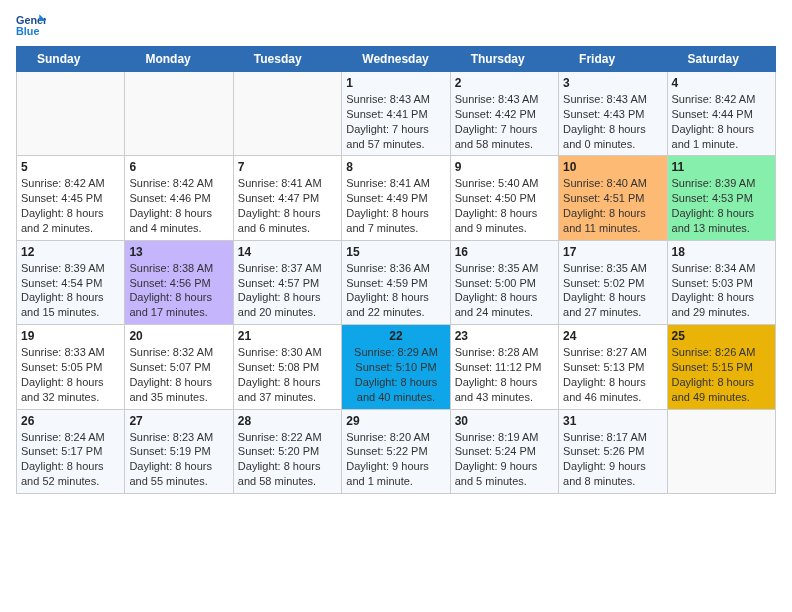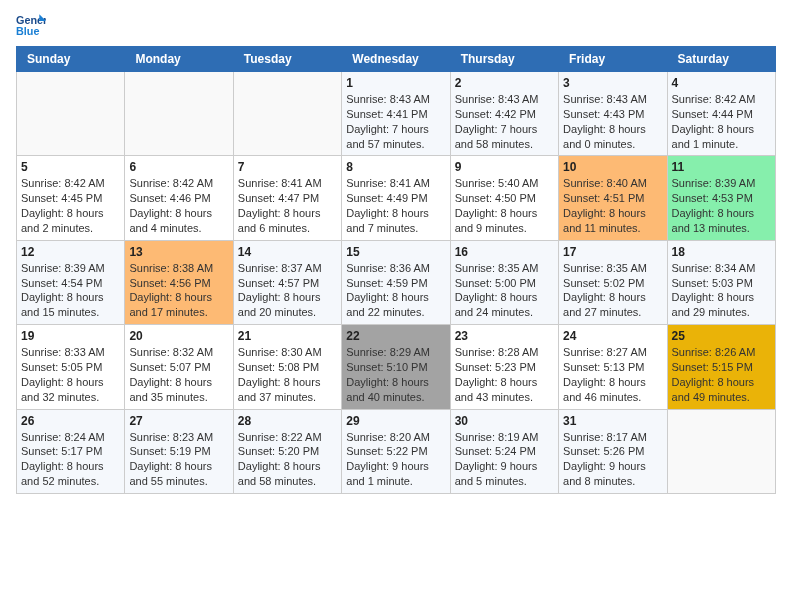--- a/index.html
+++ b/index.html
@@ -44,21 +44,21 @@
     .calendar {
       width: 100%;
       border-collapse: collapse;
       table-layout: fixed;
     }
     .calendar th {
       background: #2e6db4;
       color: #fff;
       font-size: 12px;
       font-weight: bold;
-      padding: 5px 10px;
+      padding: 5px 20px;
       text-align: left;
       border: 1px solid #2e6db4;
     }
     .calendar td {
       border: 1px solid #ccc;
       vertical-align: top;
       padding: 4px 4px;
       font-size: 10px;
       color: #222;
       background: #fff;
@@ -201,21 +201,21 @@
           </td>
         </tr>
         <tr>
           <td style="background: rgb(245, 248, 252);">
             <div class="day-num">12</div>
             <div class="cell-text">Sunrise: 8:39 AM
 Sunset: 4:54 PM
 Daylight: 8 hours
 and 15 minutes.</div>
           </td>
-          <td style="background: #fdba74;">
+          <td style="background: #c4b5fd;">
             <div class="day-num">13</div>
             <div class="cell-text">Sunrise: 8:38 AM
 Sunset: 4:56 PM
 Daylight: 8 hours
 and 17 minutes.</div>
           </td>
           <td style="background: rgb(245, 248, 252);">
             <div class="day-num">14</div>
             <div class="cell-text">Sunrise: 8:37 AM
 Sunset: 4:57 PM
@@ -266,31 +266,31 @@
 Daylight: 8 hours
 and 35 minutes.</div>
           </td>
           <td style="background: rgb(255, 255, 255);">
             <div class="day-num">21</div>
             <div class="cell-text">Sunrise: 8:30 AM
 Sunset: 5:08 PM
 Daylight: 8 hours
 and 37 minutes.</div>
           </td>
-          <td style="background: #a3a3a3;">
+          <td style="background: #0ea5e9; text-align: center;">
             <div class="day-num">22</div>
             <div class="cell-text">Sunrise: 8:29 AM
 Sunset: 5:10 PM
 Daylight: 8 hours
 and 40 minutes.</div>
           </td>
           <td style="background: rgb(255, 255, 255);">
             <div class="day-num">23</div>
             <div class="cell-text">Sunrise: 8:28 AM
-Sunset: 5:23 PM
+Sunset: 11:12 PM
 Daylight: 8 hours
 and 43 minutes.</div>
           </td>
           <td style="background: rgb(255, 255, 255);">
             <div class="day-num">24</div>
             <div class="cell-text">Sunrise: 8:27 AM
 Sunset: 5:13 PM
 Daylight: 8 hours
 and 46 minutes.</div>
           </td>

